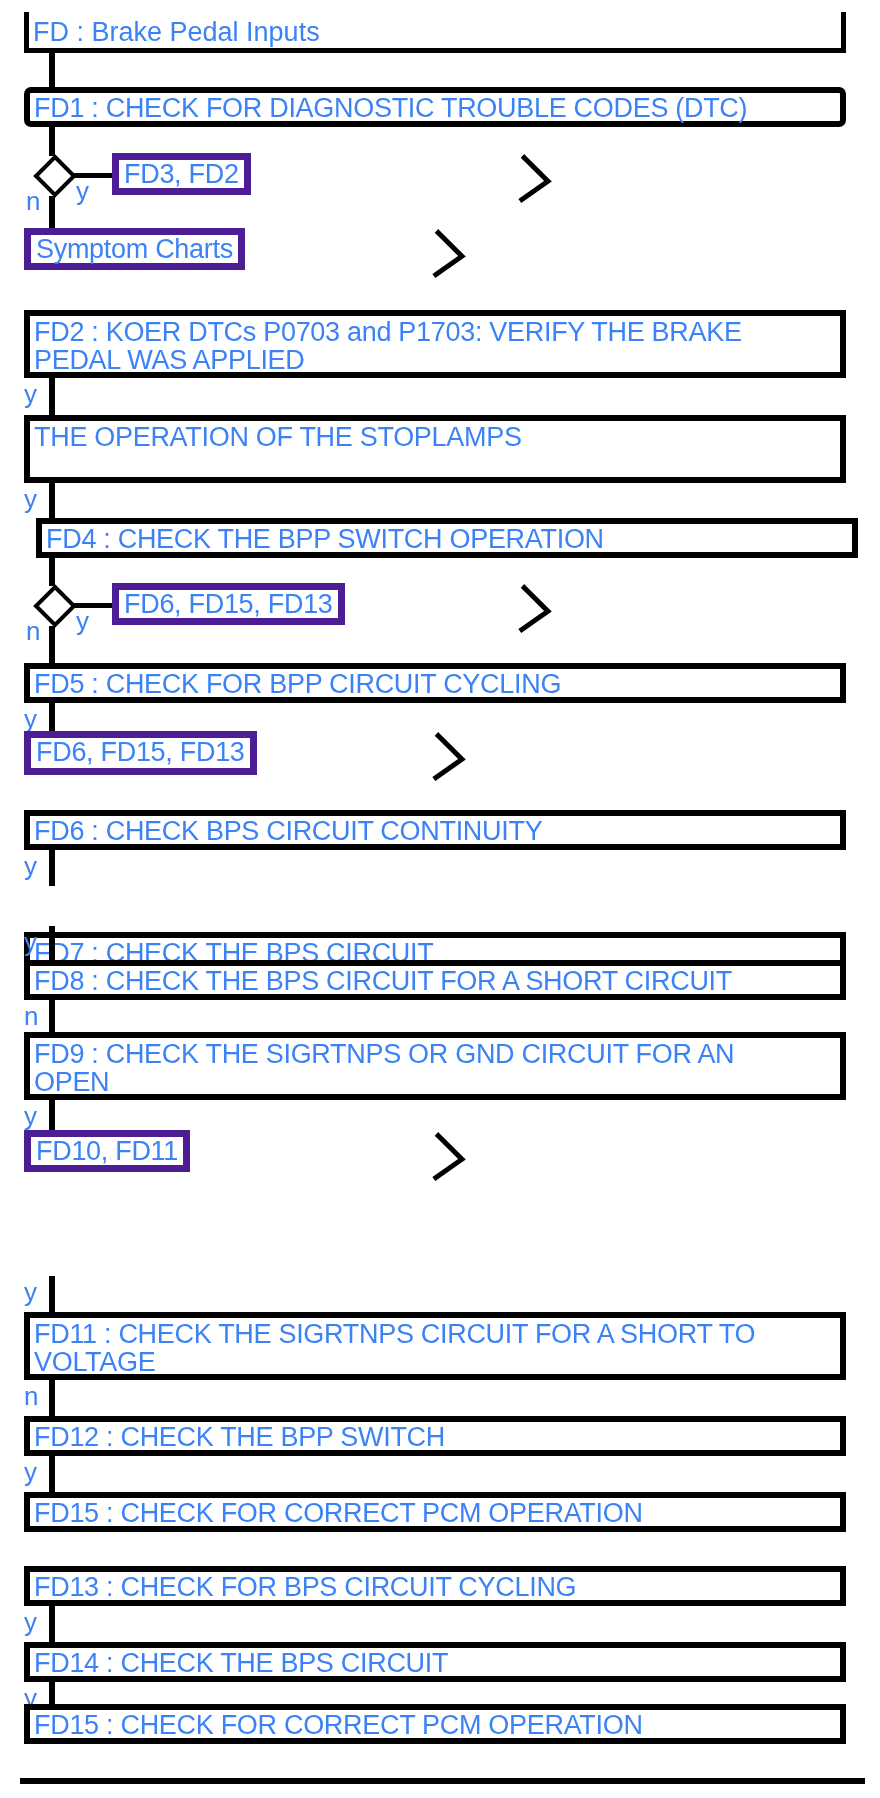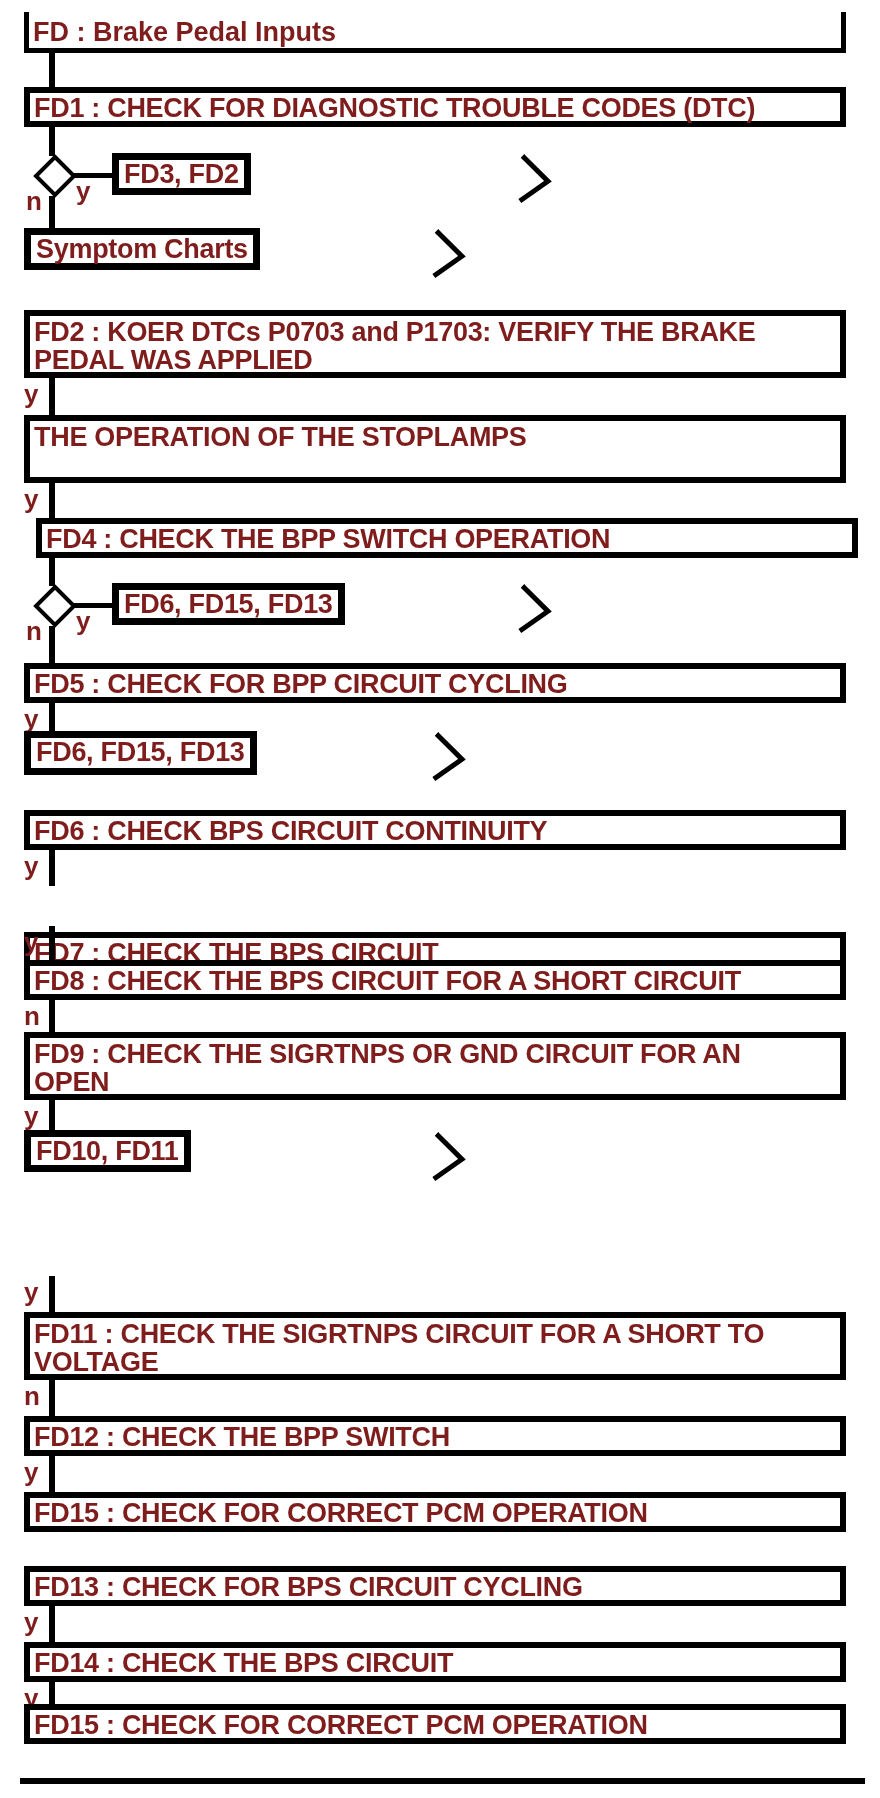--- a/index.html
+++ b/index.html
@@ -2,22 +2,22 @@
 <html><head>
 <meta charset="utf-8">
 <style>
   html, body { margin: 0; padding: 0; background: #ffffff; }
   .stage {
     position: relative;
     width: 880px;
     height: 1798px;
     background: #ffffff;
     font-family: "Liberation Sans", sans-serif;
-    font-weight: 700;
-    color: #7f1d1d;
+    font-weight: 400;
+    color: #3b82f6;
     overflow: hidden;
   }
   
   .box {
     position: absolute;
     left: 24px;
     width: 822px;
     box-sizing: border-box;
     border: 6px solid #000;
     background: #fff;
@@ -40,21 +40,21 @@
     border-top: none;
     font-size: 27px;
     padding: 5px 4px 0 4px;
     white-space: nowrap;
   }
   
   .gbox {
     position: absolute;
     display: inline-block;
     box-sizing: border-box;
-    border: 7px solid #000000;
+    border: 7px solid #4c1d95;
     background: #fff;
     font-size: 27px;
     letter-spacing: -0.3px;
     line-height: 28px;
     height: 42px;
     padding: 0 5px;
     white-space: nowrap;
   }
   .conn { position: absolute; left: 49px; width: 6px; background: #000; }
   .hline { position: absolute; height: 5px; background: #000; }
@@ -64,21 +64,21 @@
   .csvg { transform: rotate(6deg); }
 </style>
 </head>
 <body>
 
 <div class="stage">
 
   <div class="tbox">FD : Brake Pedal Inputs</div>
   <div class="conn" style="top:53px;height:34px;"></div>
 
-  <div class="box" style="top:87px;">FD1 : CHECK FOR DIAGNOSTIC TROUBLE CODES (DTC)</div>
+  <div class="box" style="top:87px;border-radius:7px;">FD1 : CHECK FOR DIAGNOSTIC TROUBLE CODES (DTC)</div>
   <div class="conn" style="top:127px;height:29px;"></div>
 
   <svg class="dsvg" style="left:33px;top:154px;" width="44" height="44">
     <polygon points="22,3 41,22 22,41 3,22" fill="#ffffff" stroke="#000000" stroke-width="4"></polygon>
   </svg>
   <div class="hline" style="left:73px;top:173px;width:40px;"></div>
   <div class="gbox" style="left:112px;top:153px;">FD3, FD2</div>
   <div class="lbl" style="left:76px;top:178px;">y</div>
   <div class="lbl" style="left:26px;top:188px;">n</div>
   <svg class="csvg" style="left:518px;top:155px;" width="36" height="50">

